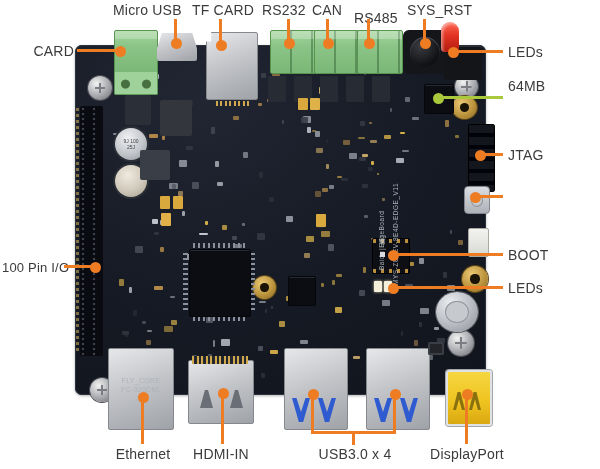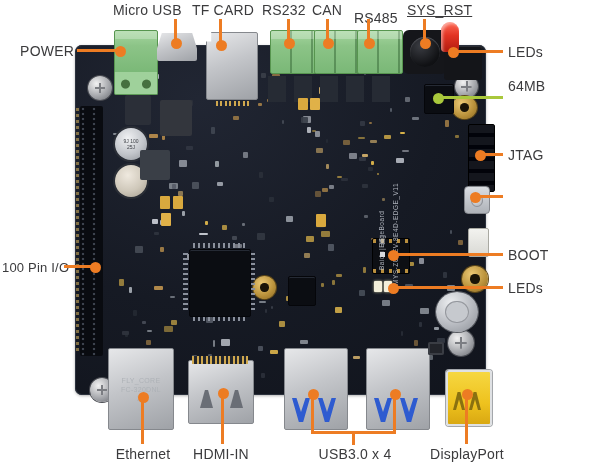--- a/index.html
+++ b/index.html
@@ -359,25 +359,25 @@
   <div class="dot" style="left:289px;top:43px;"></div>
 
   <span class="lbl" style="left:312px;top:3px;">CAN</span>
   <div class="lead v" style="left:326px;top:19px;height:24px;"></div>
   <div class="dot" style="left:328px;top:43px;"></div>
 
   <span class="lbl" style="left:354px;top:3px;margin-top:8px;">RS485</span>
   <div class="lead v" style="left:367px;top:19px;height:24px;"></div>
   <div class="dot" style="left:369px;top:43px;"></div>
 
-  <span class="lbl" style="left:407px;top:3px;text-decoration:underline;">SYS_RST</span>
+  <span class="lbl" style="left:407px;top:3px;">SYS_RST</span>
   <div class="lead v" style="left:423px;top:19px;height:24px;"></div>
   <div class="dot" style="left:425px;top:43px;"></div>
 
-  <span class="lbl right" style="left:14px;top:44px;width:60px;">POWER</span>
+  <span class="lbl right" style="left:14px;top:44px;width:60px;">CARD</span>
   <div class="lead h" style="left:77px;top:49px;width:43px;"></div>
   <div class="dot" style="left:120px;top:51px;"></div>
 
   <div class="dot" style="left:453px;top:52px;"></div>
   <div class="lead h" style="left:453px;top:50px;width:50px;"></div>
   <span class="lbl" style="left:508px;top:45px;">LEDs</span>
 
   <div class="dot green" style="left:438px;top:98px;"></div>
   <div class="lead h green" style="left:438px;top:96px;width:65px;"></div>
   <span class="lbl" style="left:508px;top:79px;">64MB</span>

